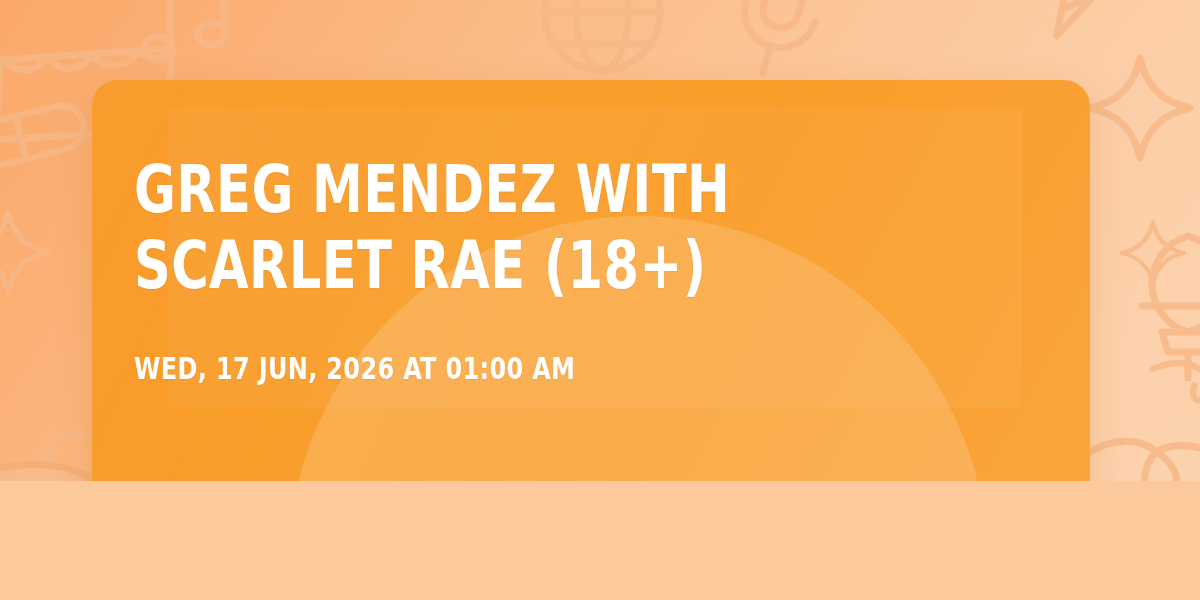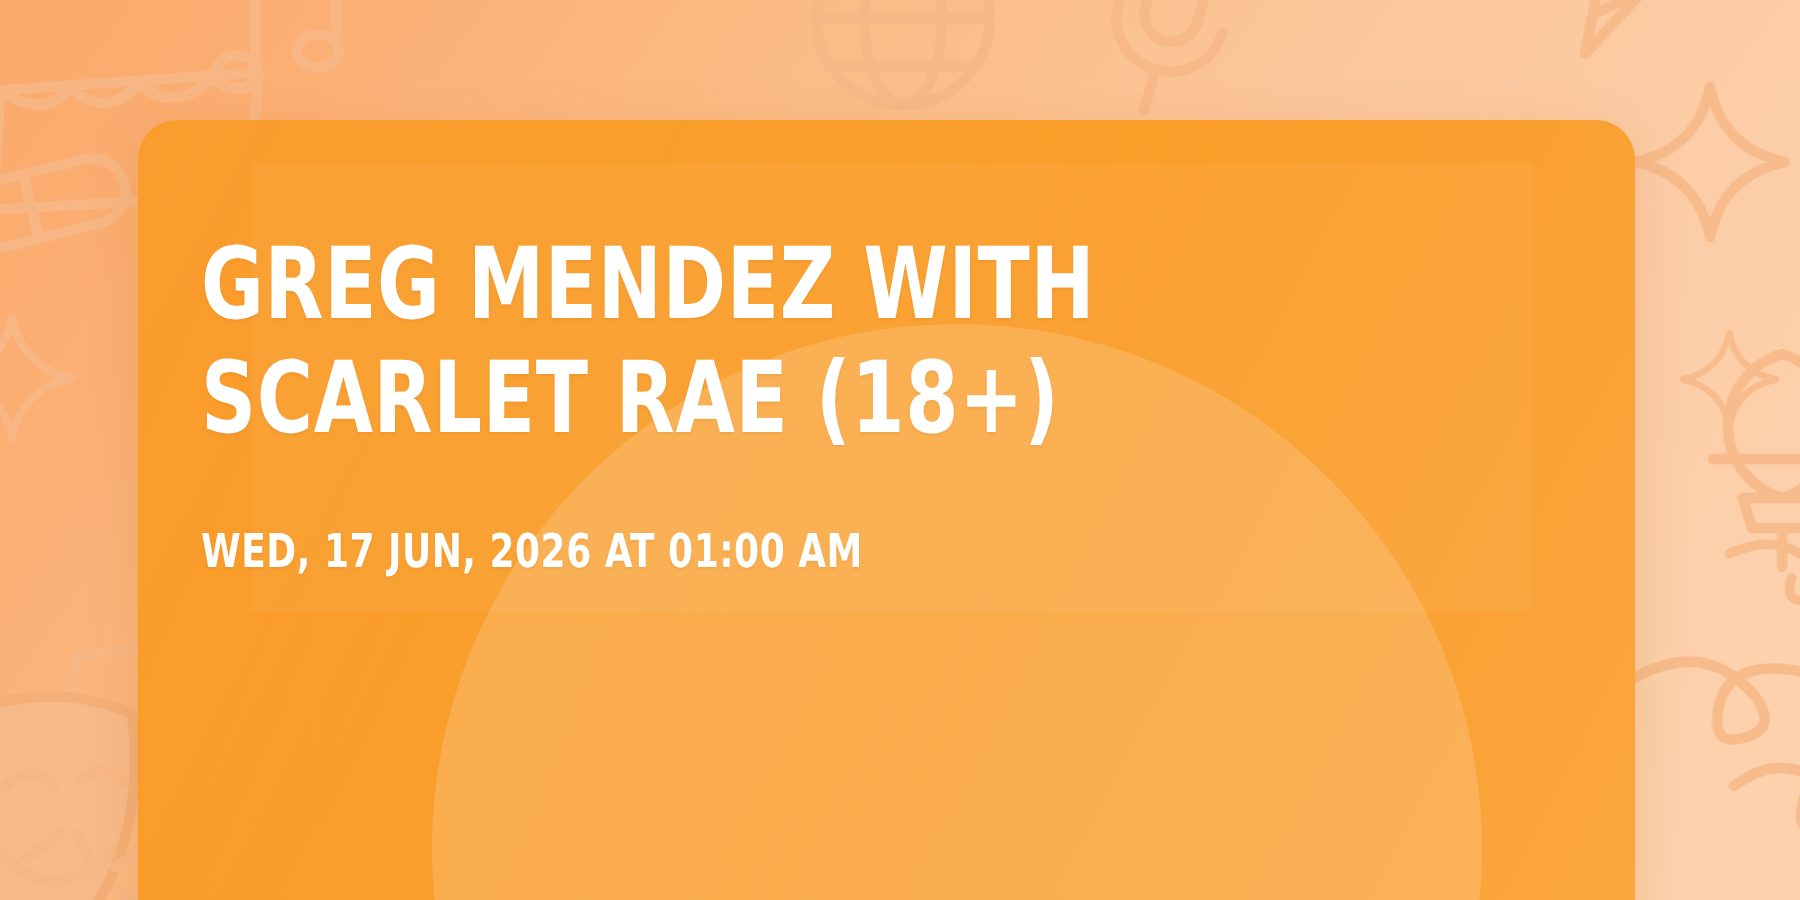--- a/index.html
+++ b/index.html
@@ -11,21 +11,21 @@
   }
 
   body {
     font-family: "Liberation Sans", sans-serif;
     background: #FBC99C;
   }
 
   #stage {
     position: relative;
     width: 1200px;
-    height: 600px;
+    height: 481px;
     overflow: hidden;
     background: linear-gradient(125deg,
         #FAA96A 0%,
         #FBB075 16%,
         #FBBB85 34%,
         #FBC598 54%,
         #FCCDA6 74%,
         #FCD3AE 100%);
   }
 

